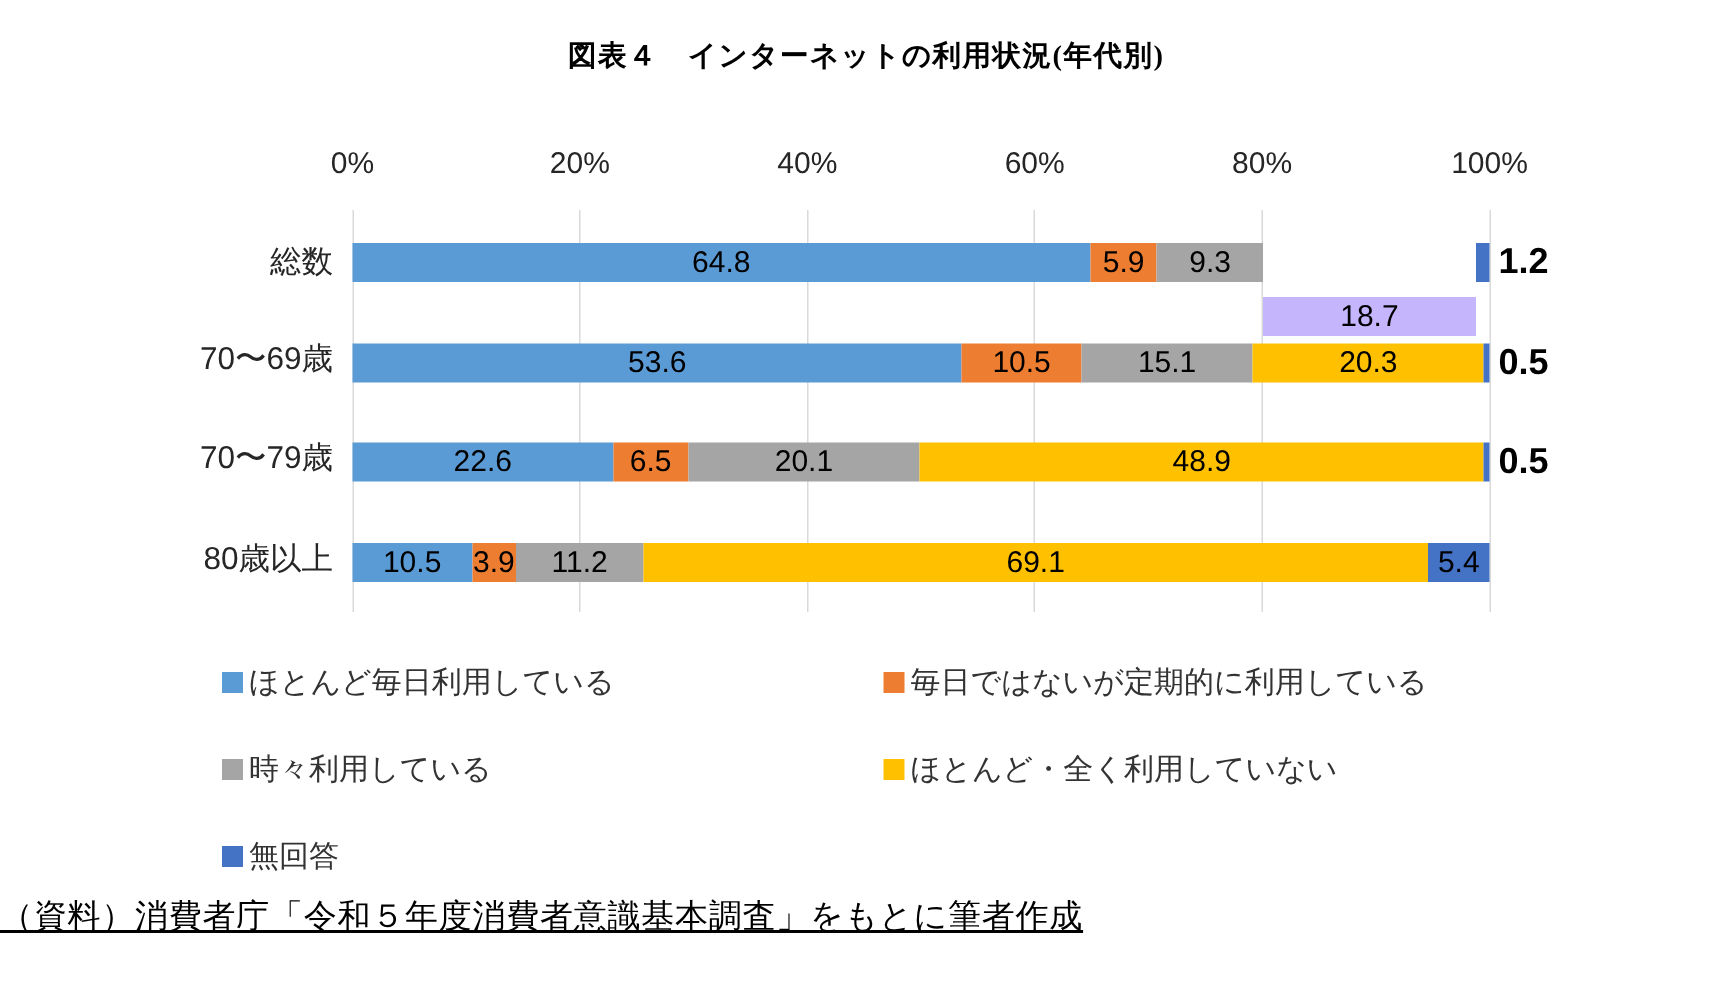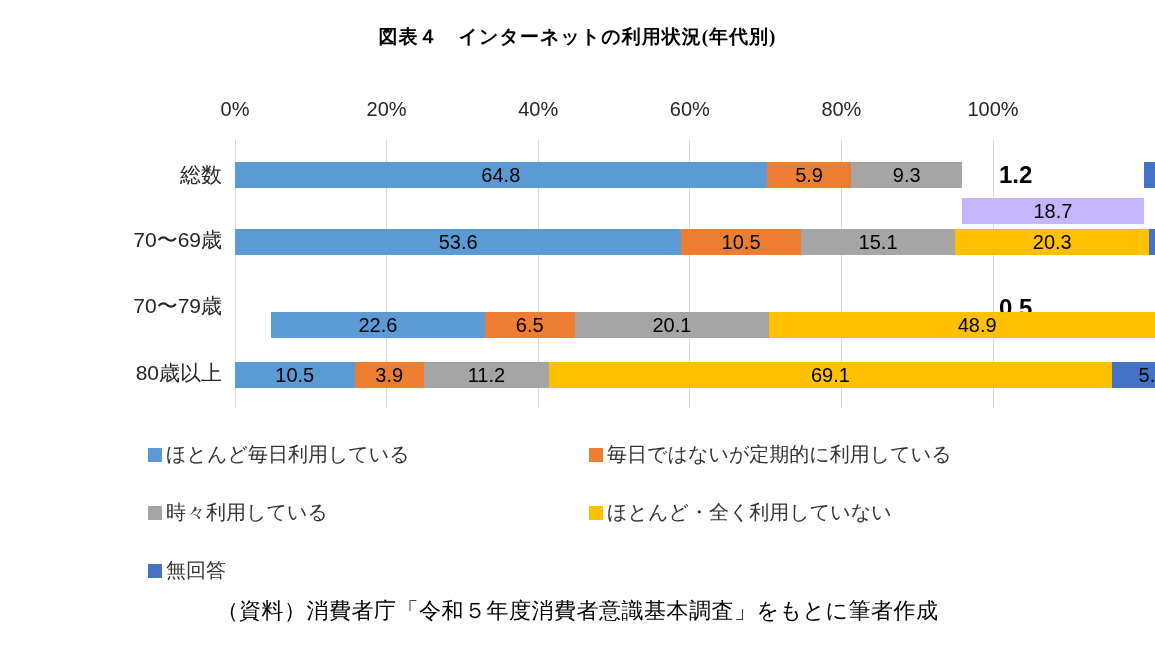--- a/index.html
+++ b/index.html
@@ -12,44 +12,44 @@
     font-family:"Liberation Serif","DejaVu Serif",serif;
     font-size:19px;font-weight:bold;color:#000;letter-spacing:1px;
   }
   .axis{position:absolute;left:235px;top:98px;width:758px;height:26px;}
   .axis .tick{
     position:absolute;transform:translateX(-50%);font-size:20px;color:#262626;white-space:nowrap;
   }
   .plot{position:absolute;left:235px;top:140px;width:758px;height:268px;}
   .gridline{position:absolute;top:0;bottom:0;width:1px;background:#D9D9D9;}
   .bar-row{position:absolute;left:0;width:100%;height:26px;display:flex;}
-  .seg{position:relative;height:100%;flex:none;padding-left:40px;}
+  .seg{position:relative;height:100%;flex:none;}
   .seg-label{
     position:absolute;left:50%;top:50%;transform:translate(-50%,-50%);
     font-size:20px;color:#000;white-space:nowrap;line-height:1;
   }
   .outside-label{
     position:absolute;font-size:24px;color:#000;white-space:nowrap;line-height:26px;font-weight:bold;
   }
   .cats{position:absolute;left:0;top:140px;width:222px;height:268px;}
   .cat-label{
     position:absolute;right:0;width:100%;text-align:right;
     font-size:21px;color:#262626;white-space:nowrap;
   }
   .legend{
     position:absolute;left:148px;top:441px;
     display:grid;grid-template-columns:441px auto;grid-row-gap:31px;
   }
   .legend-item{display:flex;align-items:center;}
   .legend-swatch{width:14px;height:14px;flex:none;margin-right:4px;}
   .legend-label{font-size:20px;color:#333;white-space:nowrap;}
   .source{
-    position:absolute;top:596px;left:0;width:100%;text-align:center;
+    position:absolute;top:596px;left:0;width:100%;
     font-family:"Liberation Serif","DejaVu Serif",serif;
-    font-size:22px;color:#000;letter-spacing:0.5px;
+    font-size:22px;color:#000;letter-spacing:0.5px;text-decoration:underline;
   }
 </style>
 </head>
 <body>
 
 <div class="canvas">
   <div class="title">図表４　インターネットの利用状況(年代別)</div>
   <div class="axis" id="axis">
       <span class="tick" style="left: 0%;">0%</span>
       <span class="tick" style="left: 20%;">20%</span>
@@ -97,21 +97,21 @@
         </div>
         <div class="seg" style="width: 15.1%; background: rgb(165, 165, 165);">
           <span class="seg-label" style="color: rgb(0, 0, 0);">15.1</span>
         </div>
         <div class="seg" style="width: 20.3%; background: rgb(255, 192, 0);">
           <span class="seg-label" style="color: rgb(0, 0, 0);">20.3</span>
         </div>
         <div class="seg" style="width: 0.5%; background: rgb(68, 114, 196);"></div>
       </div>
       <span class="outside-label" style="left: calc(100% + 6px); top: 155px; color: rgb(0, 0, 0);">0.5</span>
-      <div class="bar-row" style="top: 172px; margin-left: 36px;">
+      <div class="bar-row" style="top: 155px;">
         <div class="seg" style="width: 22.9209%; background: rgb(91, 155, 213);">
           <span class="seg-label" style="color: rgb(0, 0, 0);">22.6</span>
         </div>
         <div class="seg" style="width: 6.59229%; background: rgb(237, 125, 49);">
           <span class="seg-label" style="color: rgb(0, 0, 0);">6.5</span>
         </div>
         <div class="seg" style="width: 20.3854%; background: rgb(165, 165, 165);">
           <span class="seg-label" style="color: rgb(0, 0, 0);">20.1</span>
         </div>
         <div class="seg" style="width: 49.5943%; background: rgb(255, 192, 0);">

